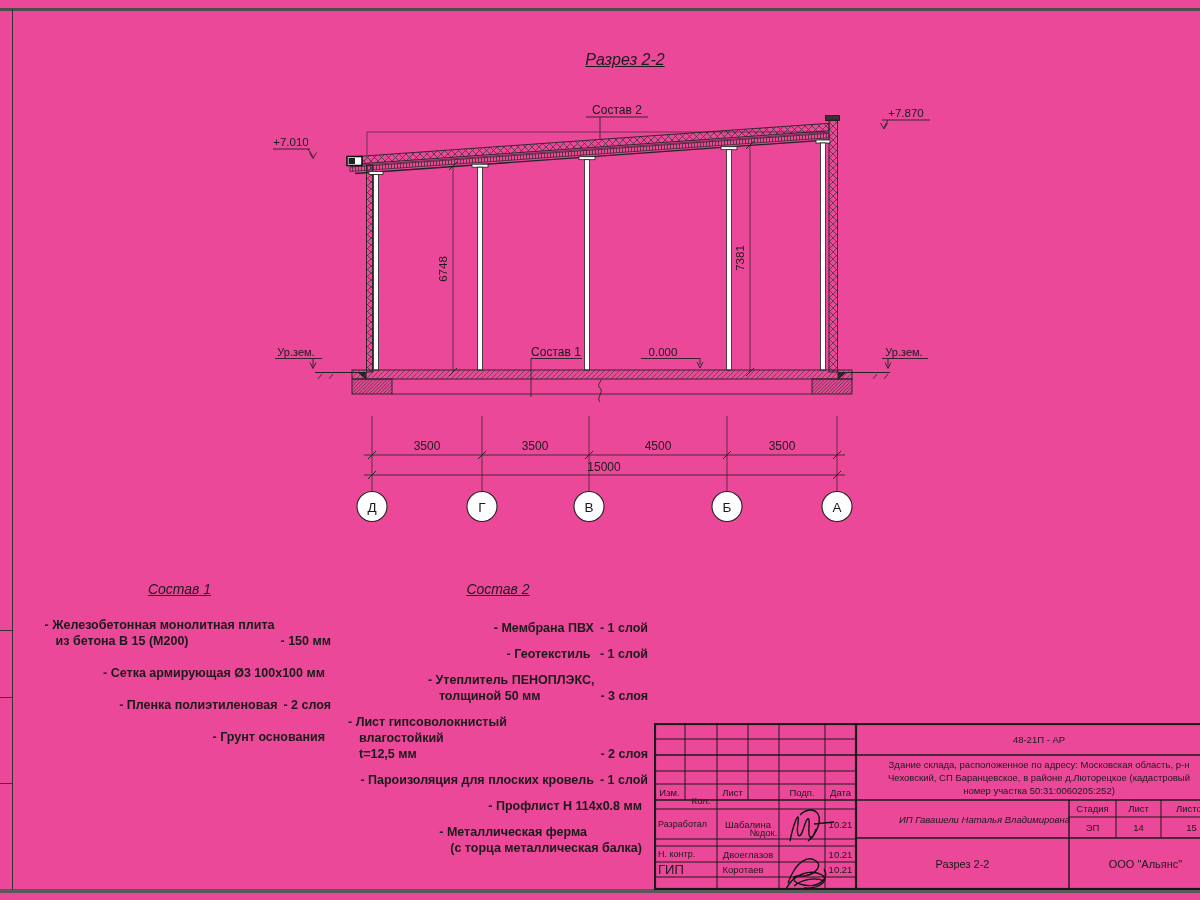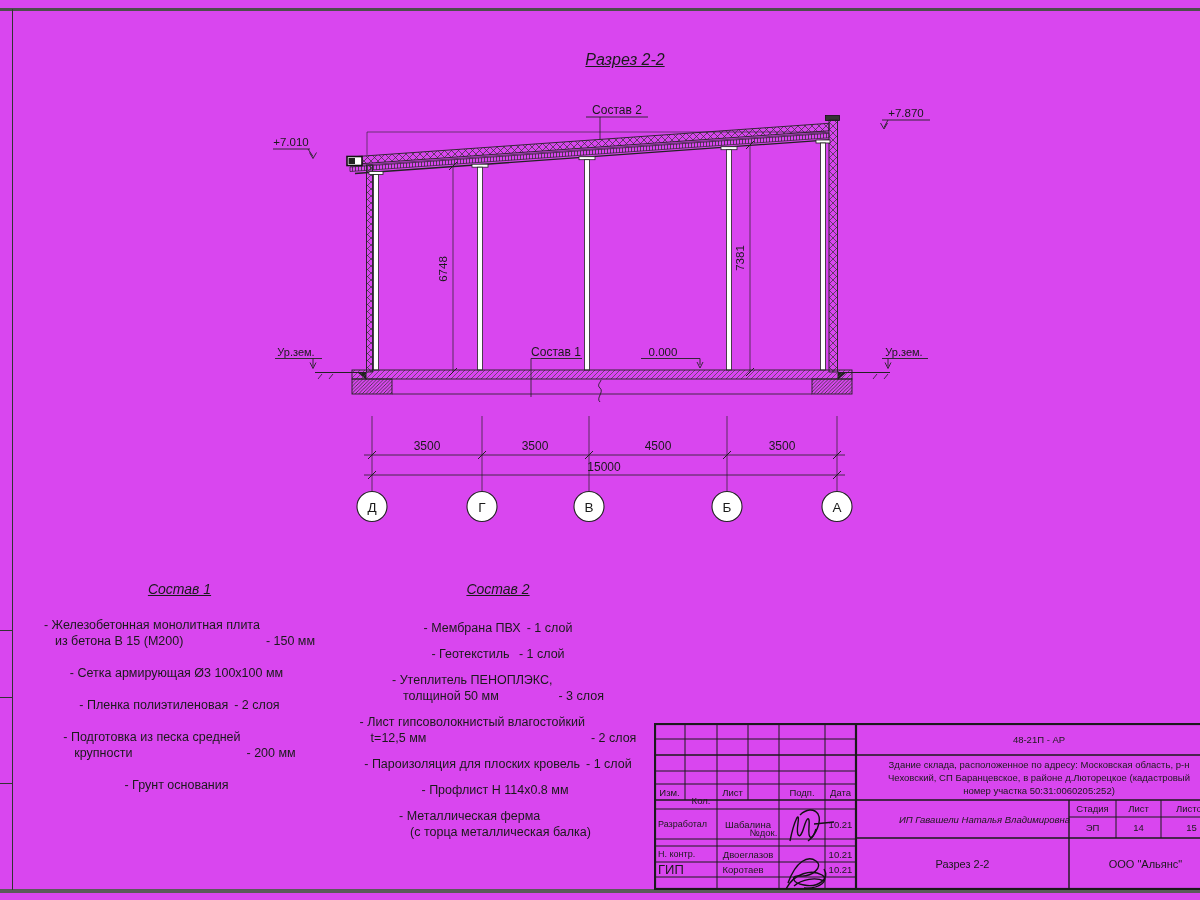--- a/index.html
+++ b/index.html
@@ -1,33 +1,33 @@
 <!DOCTYPE html>
 <html><head>
 <meta charset="utf-8">
 <style>
   html,body{margin:0;padding:0;background:#e8e8e8;}
   .sheet{
-    position:relative;width:1200px;height:900px;background:#d946ef;
+    position:relative;width:1200px;height:900px;background:#ec4899;
     overflow:hidden;font-family:"Liberation Sans",sans-serif;color:#1a1a1a;
   }
   .abs{position:absolute;}
   
   .frame-top{left:0;top:8px;width:1200px;height:3px;background:#4d4d4d;}
   .frame-bottom{left:0;top:889px;width:1200px;height:4px;background:#5a5a5a;}
   .frame-left{left:12px;top:9px;width:1px;height:881px;background:#333;}
   .frame-tick{left:0;width:13px;height:1px;background:#333;}
   
   .main-title{left:540px;top:51px;width:170px;text-align:center;
     font-size:16px;font-style:italic;text-decoration:underline;}
   
   .blk-title{position:absolute;width:100%;text-align:center;font-size:14px;
     font-style:italic;text-decoration:underline;top:0;}
   .list{position:absolute;}
-  .it{display:flex;justify-content:center;align-items:flex-end;margin-bottom:16px;}
+  .it{display:flex;justify-content:flex-end;align-items:flex-end;margin-bottom:16px;font-weight:bold;}
   .s2 .it{margin-bottom:10px;}
   .it-t{white-space:pre-line;font-size:12.5px;line-height:16px;padding-left:11px;text-indent:-11px;}
   .it-v{font-size:12.5px;line-height:16px;white-space:nowrap;flex-shrink:0;padding-left:6px;}
   
   .stamp{left:654px;top:723px;width:568px;height:167px;}
   .stamp .cell{position:absolute;font-size:9.5px;display:flex;align-items:center;justify-content:center;text-align:center;}
   .stamp .cl{justify-content:flex-start;text-align:left;}
   .hdr{font-size:10.5px;}
   .hdr-small{font-size:7.5px;margin-top:40px;}
   .code{font-size:12.5px;}
@@ -206,25 +206,20 @@
       </div>
       <div class="it">
         <div class="it-t">- Сетка армирующая Ø3 100х100 мм</div>
         <div class="it-v"></div>
       </div>
       <div class="it">
         <div class="it-t">- Пленка полиэтиленовая</div>
         <div class="it-v">-  2 слоя</div>
       </div>
       <div class="it">
-        <div class="it-t">- Подготовка из песка средней
-крупности</div>
-        <div class="it-v">- 200 мм</div>
-      </div>
-      <div class="it">
         <div class="it-t">- Грунт основания</div>
         <div class="it-v"></div>
       </div>
     </div>
   </div>
 
   <div class="abs s2" style="left:348px;top:581px;width:300px;height:270px">
     <div class="blk-title">Состав 2</div>
     <div class="list" style="left:0;top:39px;width:300px">
       <div class="it">

